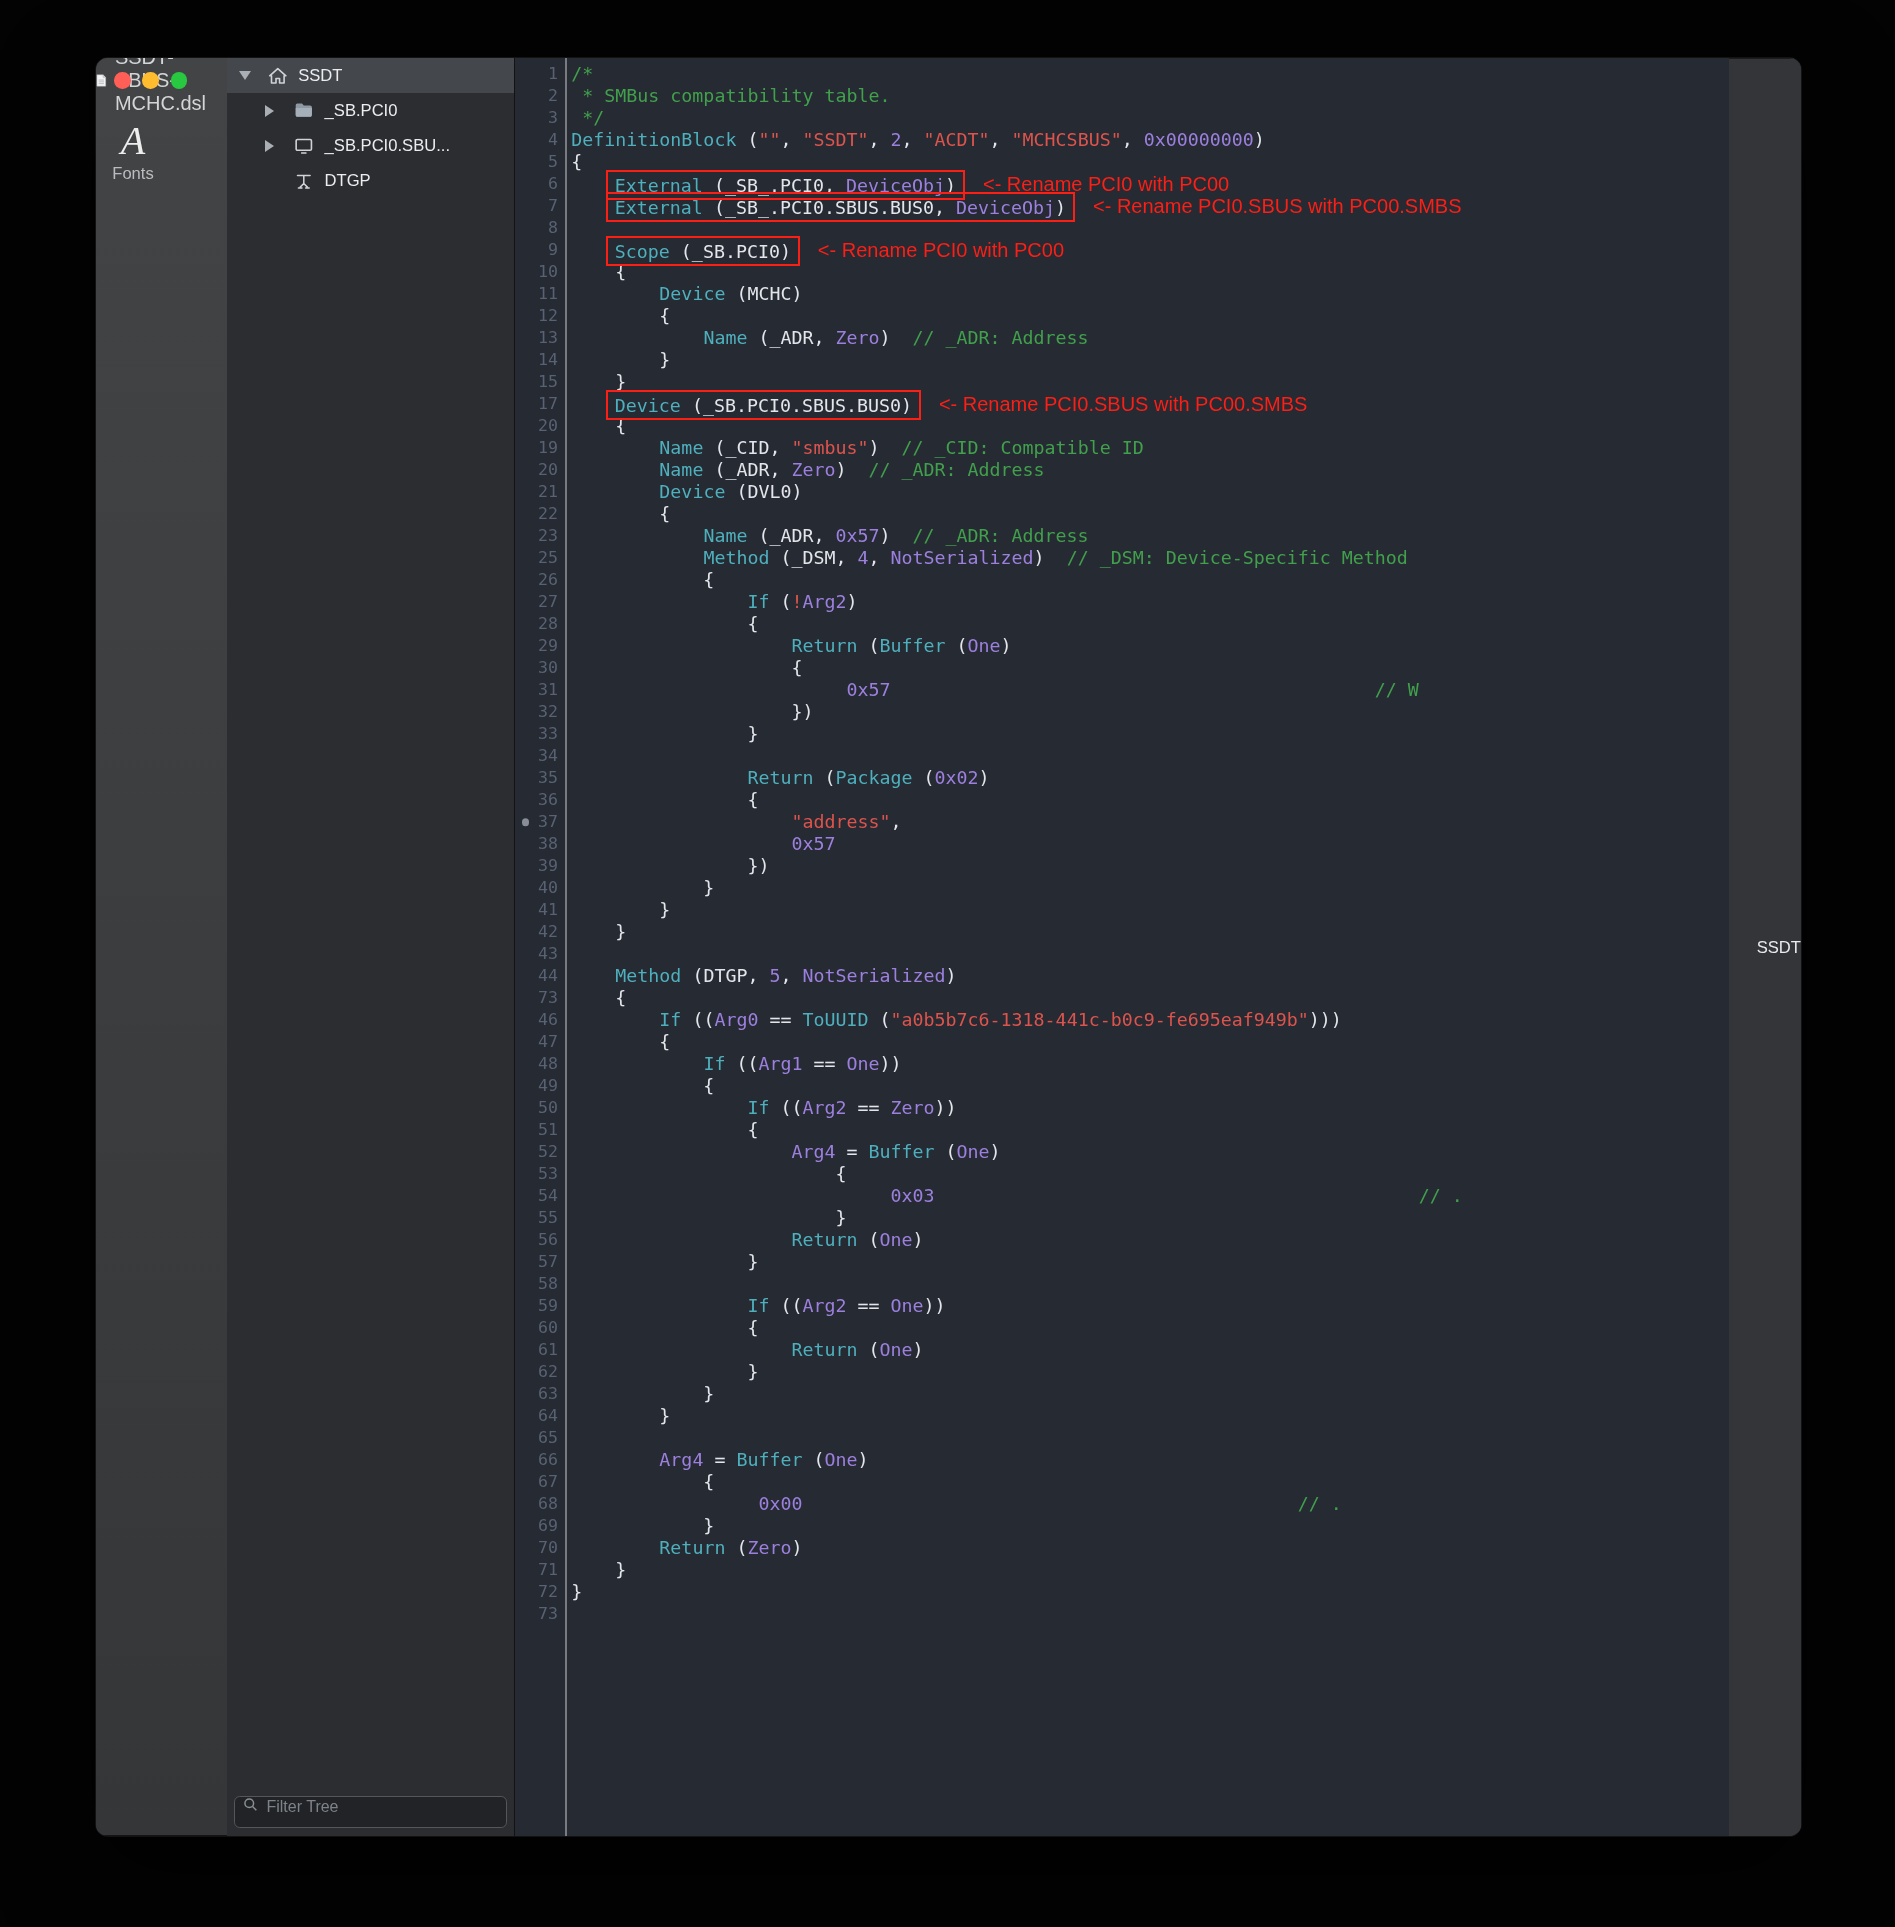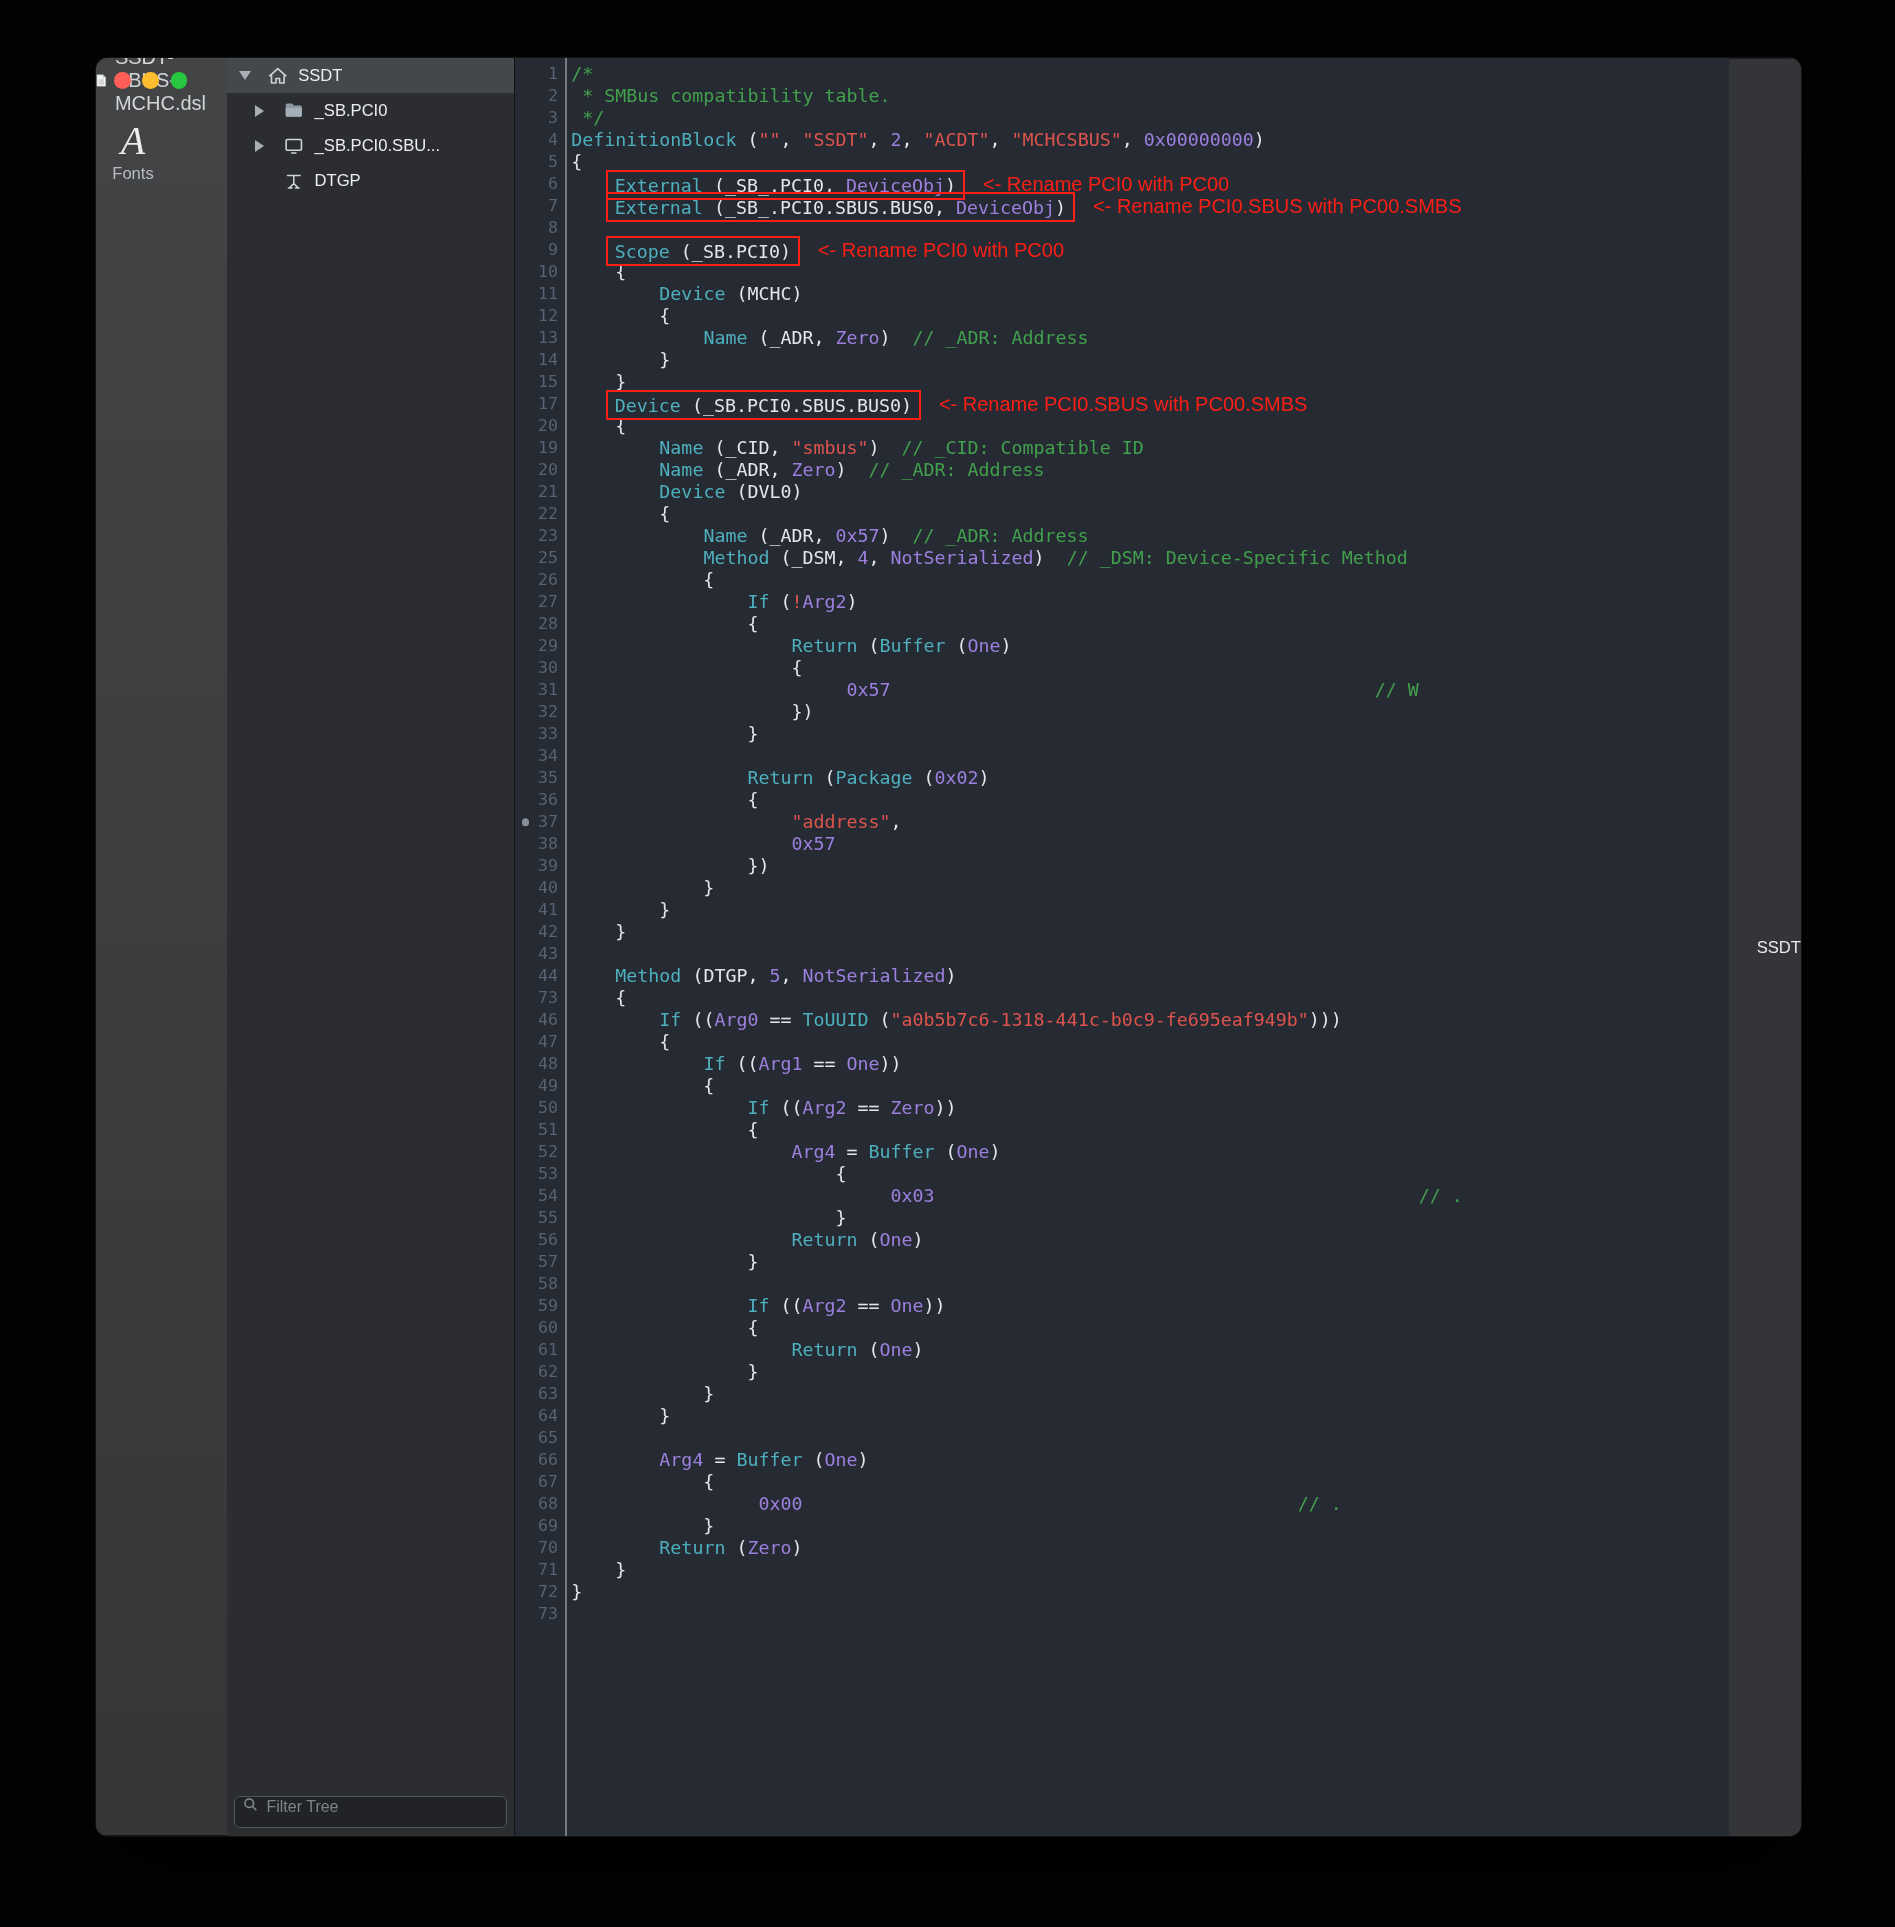--- a/index.html
+++ b/index.html
@@ -21,21 +21,21 @@
   .tblabel{font-size:16.6px;color:#babcc0;margin-top:2.5px;}
   .fonts-a{font-family:"Liberation Serif",serif;font-style:italic;font-size:40px;color:#ededee;line-height:1;}
 
   
   .main{flex:1;display:flex;min-height:0;}
   .sidebar{flex:0 0 287px;width:287px;background:#2b2d30;border-right:0.8px solid #131313;display:flex;flex-direction:column;}
   .tree{flex:1;overflow:hidden;}
   .srow{display:flex;align-items:center;height:35px;color:#ebedef;font-size:16.6px;}
   .srow.sel{background:#44474c;}
   .srow.ind0{padding-left:11.6px;}
-  .srow.ind1{padding-left:28px;}
+  .srow.ind1{padding-left:38px;}
   .tri{width:25px;display:flex;justify-content:flex-start;align-items:center;}
   .tri-down{width:0;height:0;border-left:6.6px solid transparent;border-right:6.6px solid transparent;border-top:9.1px solid #aaafb5;}
   .tri-right{width:0;height:0;border-top:6.6px solid transparent;border-bottom:6.6px solid transparent;border-left:9.1px solid #aaafb5;}
   .icn{width:28px;display:flex;justify-content:center;margin-right:6.6px;}
   .filterwrap{padding:6.6px 6.6px 8.3px;}
   .filter{display:flex;align-items:flex-start;gap:6.6px;background:#212326;border:0.8px solid #53565b;border-radius:5.8px;height:30px;padding:0 8.3px;}
   .filter input{flex:1;background:transparent;border:none;outline:none;color:#d8d9da;font-size:16px;font-family:"Liberation Sans",sans-serif;}
   .filter input::placeholder{color:#7e8389;}
 
   

